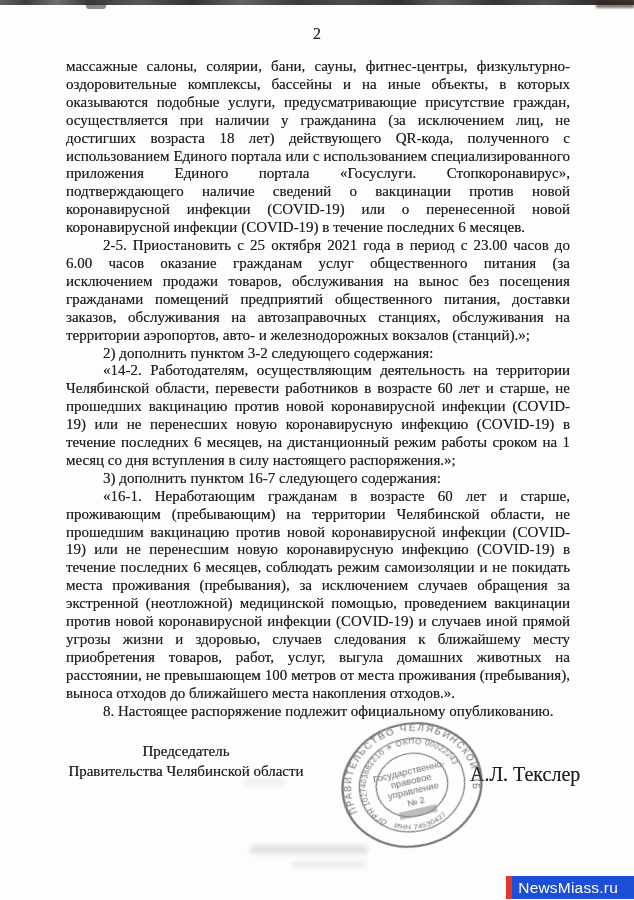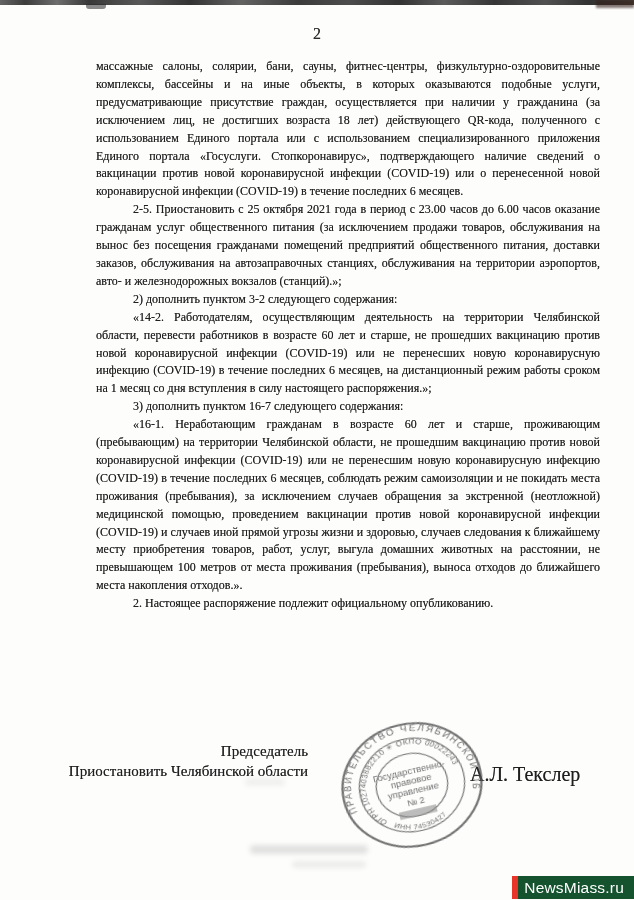--- a/index.html
+++ b/index.html
@@ -27,32 +27,31 @@
   .band-nub{position:absolute;left:86px;top:4px;width:20px;height:5px;background:#2a2a2a;border-radius:0 0 3px 3px;opacity:.55;filter:blur(.6px);}
   .band-nub2{position:absolute;left:596px;top:0;width:38px;height:8px;background:#33201a;opacity:.6;filter:blur(1px);}
 
   .page-number{
     position:absolute;top:25px;left:0;width:634px;
     text-align:center;font-size:16px;color:#2a2a2a;
     text-shadow:0 0 .5px rgba(30,30,30,.6);
   }
   .content{
     position:absolute;left:66px;top:58px;width:504px;
-    font-size:12px;line-height:17.9px;color:#1f1f1f;
+    font-size:15px;line-height:17.9px;color:#1f1f1f;
     text-align:justify;
     text-shadow:0 0 .45px rgba(35,35,35,.65);
-    margin-left:30px;
   }
   .content p{margin:0;padding:0;}
   .content p.indent{text-indent:37px;}
 
   .sig-left{
     position:absolute;left:64px;top:742px;width:244px;
     font-size:15px;line-height:19.5px;color:#1f1f1f;
-    text-align:right;text-shadow:0 0 .45px rgba(35,35,35,.65);
+    text-align:center;text-shadow:0 0 .45px rgba(35,35,35,.65);
   }
   .sig-name{
     position:absolute;left:470px;top:763px;
     font-size:20px;color:#1f1f1f;text-shadow:0 0 .45px rgba(35,35,35,.65);
   }
 
   
   .stamp{
     position:absolute;left:338px;top:720px;width:148px;height:130px;
     transform:rotate(-13deg);
@@ -68,22 +67,22 @@
   .ghost3{position:absolute;left:245px;top:778px;width:40px;height:8px;background:#b5b5b5;opacity:.18;filter:blur(2.5px);border-radius:4px;}
 
   
   .watermark{
     position:absolute;right:0;bottom:1px;height:23px;
     display:flex;align-items:stretch;
     font-family:"Liberation Sans", sans-serif;
   }
   .watermark .bar{width:6px;background:#e8352a;}
   .watermark .label{
-    background:#14532d;color:#fff;font-size:15.5px;
-    display:flex;align-items:center;padding:0 10px 0 6px;
+    background:#1d4ed8;color:#fff;font-size:15.5px;
+    display:flex;align-items:center;padding:0 16px 0 6px;
     letter-spacing:.2px;
   }
 </style>
 </head>
 <body>
 
 <div class="page">
 
   <div class="scan-band"></div>
   <div class="band-nub"></div>
@@ -91,26 +90,26 @@
 
   <div class="page-number">2</div>
 
   <div class="content">
     <p>массажные салоны, солярии, бани, сауны, фитнес-центры, физкультурно-оздоровительные комплексы, бассейны и на иные объекты, в которых оказываются подобные услуги, предусматривающие присутствие граждан, осуществляется при наличии у гражданина (за исключением лиц, не достигших возраста 18 лет) действующего QR-кода, полученного с использованием Единого портала или с использованием специализированного приложения Единого портала «Госуслуги. Стопкоронавирус», подтверждающего наличие сведений о вакцинации против новой коронавирусной инфекции (COVID-19) или о перенесенной новой коронавирусной инфекции (COVID-19) в течение последних 6 месяцев.</p>
     <p class="indent">2-5. Приостановить с 25 октября 2021 года в период с 23.00 часов до 6.00 часов оказание гражданам услуг общественного питания (за исключением продажи товаров, обслуживания на вынос без посещения гражданами помещений предприятий общественного питания, доставки заказов, обслуживания на автозаправочных станциях, обслуживания на территории аэропортов, авто- и железнодорожных вокзалов (станций).»;</p>
     <p class="indent">2) дополнить пунктом 3-2 следующего содержания:</p>
     <p class="indent">«14-2. Работодателям, осуществляющим деятельность на территории Челябинской области, перевести работников в возрасте 60 лет и старше, не прошедших вакцинацию против новой коронавирусной инфекции (COVID-19) или не перенесших новую коронавирусную инфекцию (COVID-19) в течение последних 6 месяцев, на дистанционный режим работы сроком на 1 месяц со дня вступления в силу настоящего распоряжения.»;</p>
     <p class="indent">3) дополнить пунктом 16-7 следующего содержания:</p>
     <p class="indent">«16-1. Неработающим гражданам в возрасте 60 лет и старше, проживающим (пребывающим) на территории Челябинской области, не прошедшим вакцинацию против новой коронавирусной инфекции (COVID-19) или не перенесшим новую коронавирусную инфекцию (COVID-19) в течение последних 6 месяцев, соблюдать режим самоизоляции и не покидать места проживания (пребывания), за исключением случаев обращения за экстренной (неотложной) медицинской помощью, проведением вакцинации против новой коронавирусной инфекции (COVID-19) и случаев иной прямой угрозы жизни и здоровью, случаев следования к ближайшему месту приобретения товаров, работ, услуг, выгула домашних животных на расстоянии, не превышающем 100 метров от места проживания (пребывания), выноса отходов до ближайшего места накопления отходов.».</p>
-    <p class="indent">2. Настоящее распоряжение подлежит официальному опубликованию.</p>
+    <p class="indent">8. Настоящее распоряжение подлежит официальному опубликованию.</p>
   </div>
 
   <div class="sig-left">
     <div>Председатель</div>
-    <div>Приостановить Челябинской области</div>
+    <div>Правительства Челябинской области</div>
   </div>
 
   <div class="sig-name">А.Л. Текслер</div>
 
   <div class="stamp">
     <svg viewBox="0 0 140 140" preserveAspectRatio="none">
       <defs>
         <path id="arcOuterTop" d="M 15.5,89.8 A 58,58 0 1 1 124.5,89.8"></path>
         <path id="arcRegistry" d="M 41.7,103.7 A 44,44 0 1 1 98.3,103.7"></path>
         <path id="arcInnBottom" d="M 42.5,108.5 A 46,46 0 0 0 97.5,108.5"></path>

